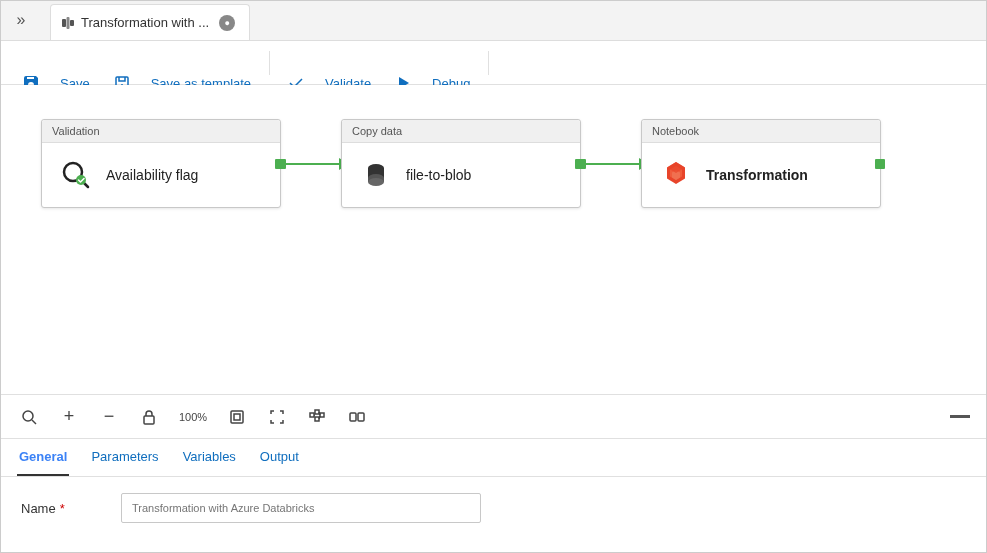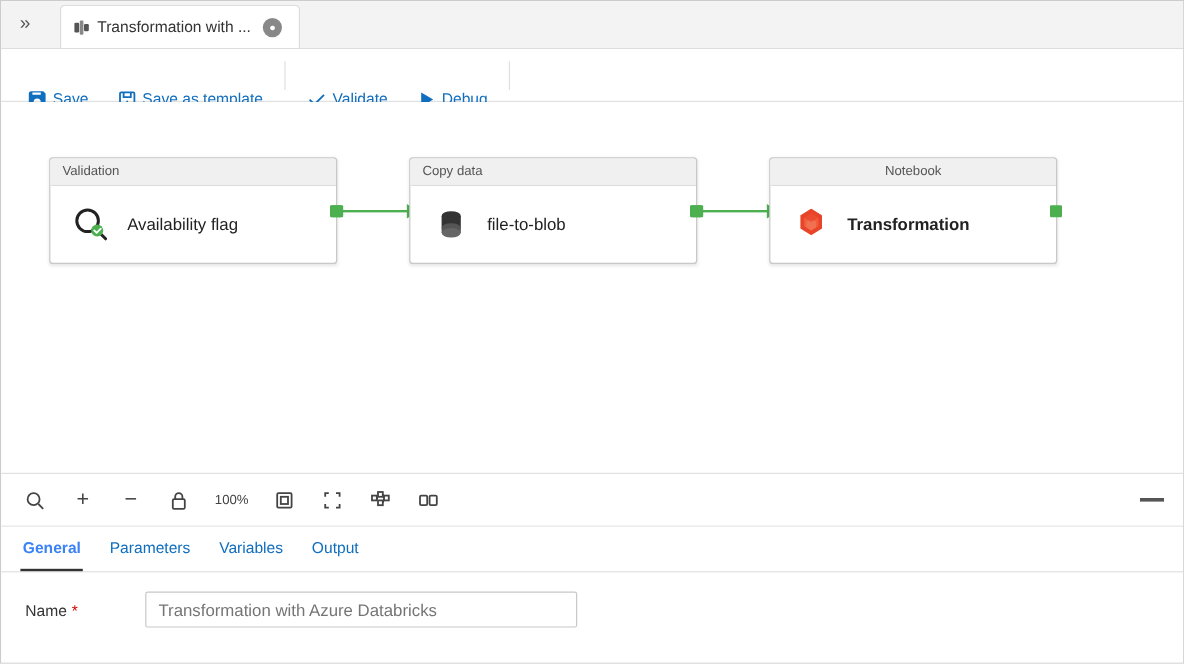--- a/index.html
+++ b/index.html
@@ -65,22 +65,22 @@
       height: 44px;
       background: #fff;
       border-bottom: 1px solid #e0e0e0;
       display: flex;
       align-items: center;
       padding: 0 12px;
       gap: 4px;
     }
     .toolbar-btn {
       display: flex;
-      align-items: center;
-      gap: 5px;
+      align-items: flex-end;
+      gap: 21px;
       padding: 5px 10px;
       border: none;
       background: transparent;
       cursor: pointer;
       font-size: 13px;
       color: #106ebe;
       border-radius: 2px;
       margin-top: 40px;
     }
     .toolbar-btn .btn-icon {
@@ -103,21 +103,21 @@
       flex: 1;
       position: relative;
       overflow: hidden;
       height: 310px;
       border-bottom: 1px solid #e0e0e0;
     }
 
     
     .pipeline {
       position: absolute;
-      top: 46px;
+      top: 34px;
       left: 40px;
       display: flex;
       align-items: center;
       gap: 0;
     }
     .node {
       width: 240px;
       border: 1px solid #c8c8c8;
       border-radius: 3px;
       background: #fff;
@@ -239,21 +239,21 @@
       color: #c00;
       font-size: 13px;
     }
     .form-input {
       flex: 1;
       max-width: 360px;
       height: 30px;
       border: 1px solid #c8c8c8;
       border-radius: 2px;
       padding: 0 10px;
-      font-size: 14px;
+      font-size: 11px;
       color: #555;
       background: #fff;
       outline: none;
     }
 
     
     svg { display: block; }
   </style>
 </head>
 <body>
@@ -354,21 +354,21 @@
       <div class="node-connector-right"></div>
     </div>
 
     <div style="display:flex;align-items:center;position:relative;height:80px;">
       <div style="width:60px;height:2px;background:#4caf50;position:relative;">
         <div style="width:10px;height:10px;background:#4caf50;border-radius:1px;position:absolute;left:-5px;top:-4px;"></div>
         <div style="width:0;height:0;border-top:6px solid transparent;border-bottom:6px solid transparent;border-left:10px solid #4caf50;position:absolute;right:-8px;top:-5px;"></div>
       </div>
     </div>
 
-    <div class="node" style="position:relative;text-align:center;">
+    <div class="node" style="position:relative;">
       <div class="node-header">Notebook</div>
       <div class="node-body">
         <div class="node-icon">
 
           <svg width="34" height="34" viewBox="0 0 34 34" fill="none">
             <polygon points="17,4 26,9.5 26,20.5 17,26 8,20.5 8,9.5" fill="#e8442a"></polygon>
             <polygon points="17,8 23,11.5 23,18.5 17,22 11,18.5 11,11.5" fill="#f05c3c"></polygon>
             <polygon points="17,12 21,14.5 21,19.5 17,22 13,19.5 13,14.5" fill="#f07050"></polygon>
             <polygon points="17,4 26,9.5 17,15 8,9.5" fill="#e8442a" opacity="0.7"></polygon>
           </svg>

